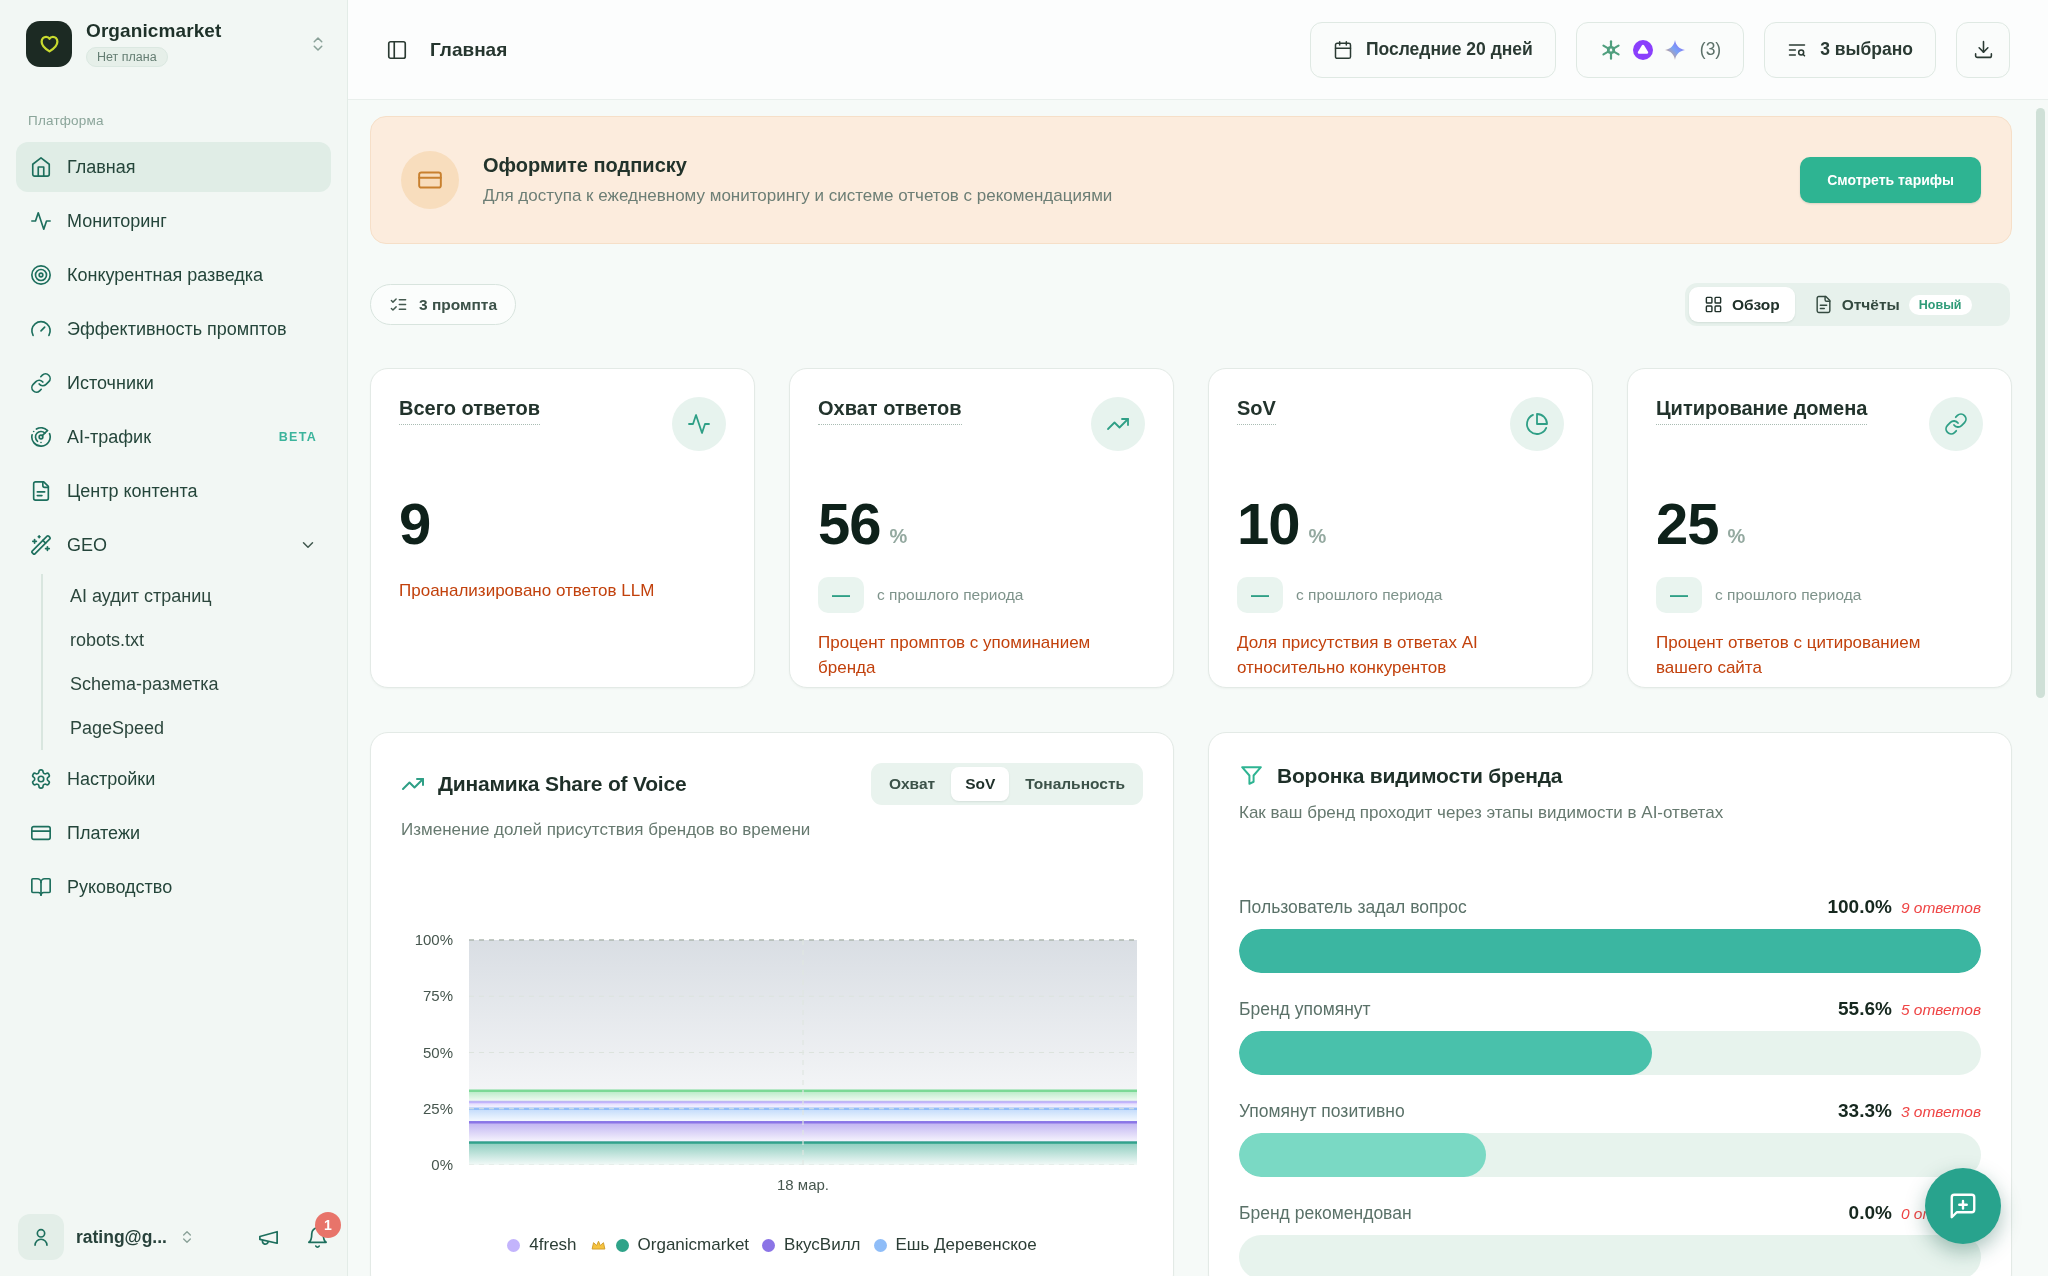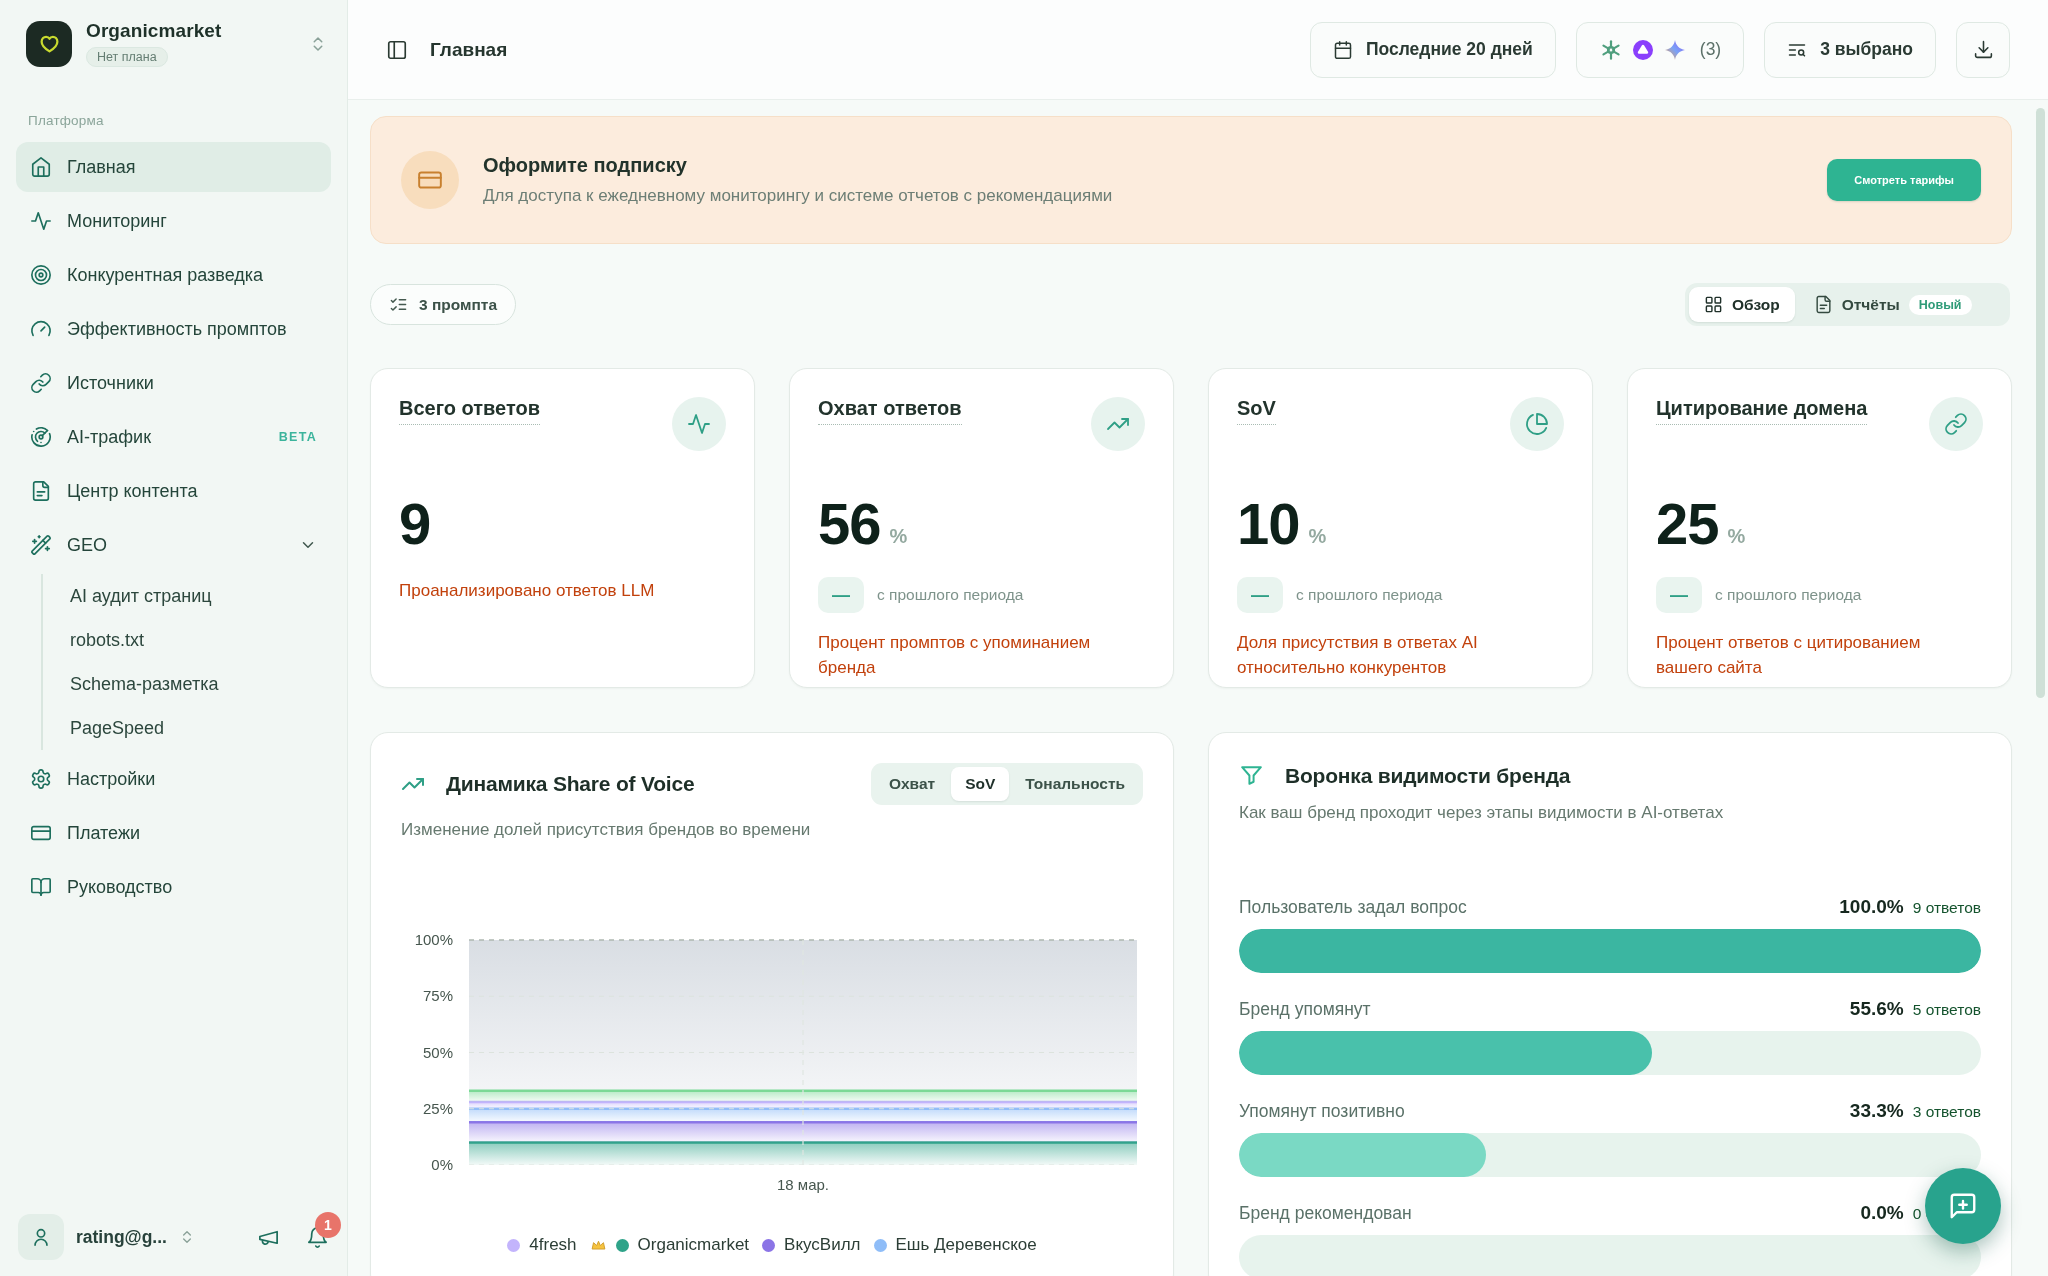--- a/index.html
+++ b/index.html
@@ -44,21 +44,21 @@
   .tb-icon-btn { width:54px; height:56px; display:flex; align-items:center; justify-content:center; background:#fafcfb; border:1px solid #dfe9e3; border-radius:12px; cursor:pointer; color:#2a3a33; }
   .model-icons { display:flex; align-items:center; gap:8px; }
 
   
   .main { position:absolute; left:348px; top:100px; width:1700px; height:1176px; }
 
   .banner { position:absolute; left:22px; top:16px; width:1642px; height:128px; background:#fcecdd; border:1px solid #f6dfc8; border-radius:16px; display:flex; align-items:center; padding:0 30px; gap:24px; }
   .banner-ic { width:58px; height:58px; border-radius:50%; background:#f8ddbd; color:#c8802f; display:flex; align-items:center; justify-content:center; flex:none; }
   .banner-title { font-size:20px; font-weight:700; color:#22332b; }
   .banner-sub { margin-top:9px; font-size:17px; color:#6c7e75; }
-  .banner-cta { margin-left:auto; background:#2eb492; color:#fff; font-size:11px; font-weight:600; border:none; border-radius:10px; padding:15px 27px; cursor:pointer; box-shadow:0 1px 2px rgba(20,70,55,.15); }
+  .banner-cta { margin-left:auto; background:#2eb492; color:#fff; font-size:14px; font-weight:600; border:none; border-radius:10px; padding:15px 27px; cursor:pointer; box-shadow:0 1px 2px rgba(20,70,55,.15); }
 
   .chip { position:absolute; left:22px; top:184px; height:41px; display:flex; align-items:center; gap:11px; border:1px solid #d8e4de; background:#fbfdfc; border-radius:999px; padding:0 18px; font-size:15.5px; font-weight:600; color:#3b5148; cursor:pointer; }
   .chip svg { color:#44594f; }
 
   .view-tabs { position:absolute; left:1337px; top:183px; width:325px; height:43px; background:#e7f1ec; border-radius:12px; display:flex; align-items:center; padding:4px; gap:4px; }
   .vtab { display:flex; align-items:center; gap:9px; height:35px; padding:0 15px; border-radius:9px; font-size:15.5px; font-weight:600; color:#33493f; cursor:pointer; white-space:nowrap; }
   .vtab.active { background:#fff; box-shadow:0 1px 2px rgba(25,60,48,.10); color:#20312a; }
   .new-badge { font-size:12.5px; font-weight:700; color:#2f9b78; background:#ffffff; border-radius:999px; padding:3px 10px; }
 
   
@@ -70,21 +70,21 @@
   .sc-num { font-size:58px; font-weight:800; color:#0e211a; letter-spacing:-1px; line-height:1; }
   .sc-suffix { font-size:20px; font-weight:600; color:#94a9a0; padding-bottom:5px; }
   .sc-change { display:flex; align-items:center; gap:13px; margin-top:24px; }
   .sc-change-box { width:46px; height:36px; border-radius:10px; background:#e9f4ef; color:#2f9f86; font-size:18px; font-weight:700; display:flex; align-items:center; justify-content:center; }
   .sc-change-label { font-size:15.5px; color:#7e938b; }
   .sc-desc { margin-top:18px; font-size:17px; line-height:1.45; color:#c2410c; max-width:310px; }
   .sc-desc.solo { margin-top:26px; }
 
   
   .panel-card { position:absolute; top:632px; width:804px; height:560px; background:#fff; border:1px solid #e3eae6; border-radius:18px; padding:30px; box-shadow:0 1px 2px rgba(16,40,32,.04); }
-  .pc-head { display:flex; align-items:center; gap:21px; }
+  .pc-head { display:flex; align-items:center; gap:13px; }
   .pc-title { font-size:21px; font-weight:750; color:#1e2f28; letter-spacing:-.2px; }
   .pc-sub { margin-top:12px; font-size:17px; line-height:1.5; color:#66796f; max-width:460px; }
   .pc-tabs { margin-left:auto; background:#e9f3ee; border-radius:11px; display:flex; align-items:center; padding:4px; gap:2px; }
   .pc-tab { height:34px; display:flex; align-items:center; padding:0 14px; border-radius:8px; font-size:15.5px; font-weight:600; color:#3c5249; cursor:pointer; }
   .pc-tab.active { background:#fff; box-shadow:0 1px 2px rgba(25,60,48,.10); color:#1f302a; }
 
   
   .chart-region { position:absolute; left:30px; right:30px; top:206px; }
   .ytick { position:absolute; left:0; width:52px; text-align:right; font-size:15px; color:#46564e; }
   .chart-svg-wrap { position:absolute; left:68px; top:0; }
@@ -93,21 +93,21 @@
   .legend-item { display:flex; align-items:center; gap:9px; font-size:17px; color:#2c3e36; }
   .legend-dot { width:13px; height:13px; border-radius:50%; flex:none; }
 
   
   .funnel-rows { margin-top:70px; }
   .funnel-row { margin-bottom:25px; }
   .fr-line { display:flex; align-items:baseline; margin-bottom:11px; }
   .fr-label { font-size:17.5px; color:#5a7168; }
   .fr-values { margin-left:auto; display:flex; align-items:baseline; gap:9px; }
   .fr-pct { font-size:19px; font-weight:750; color:#16281f; }
-  .fr-count { font-size:15.5px; color:#14532d; }
+  .fr-count { font-size:15.5px; color:#ef4444;font-style:italic; }
   .fr-track { height:44px; border-radius:22px; background:#e7f3ed; overflow:hidden; }
   .fr-fill { height:100%; border-radius:22px; }
 
   .fab { position:absolute; left:1925px; top:1168px; width:76px; height:76px; border-radius:50%; background:#28a38d; display:flex; align-items:center; justify-content:center; color:#fff; box-shadow:0 8px 20px rgba(20,90,72,.35); cursor:pointer; }
 
   .scroll-thumb { position:absolute; right:3px; top:108px; width:9px; height:590px; border-radius:5px; background:#cfe0d7; }
 </style>
 </head>
 <body>
 

